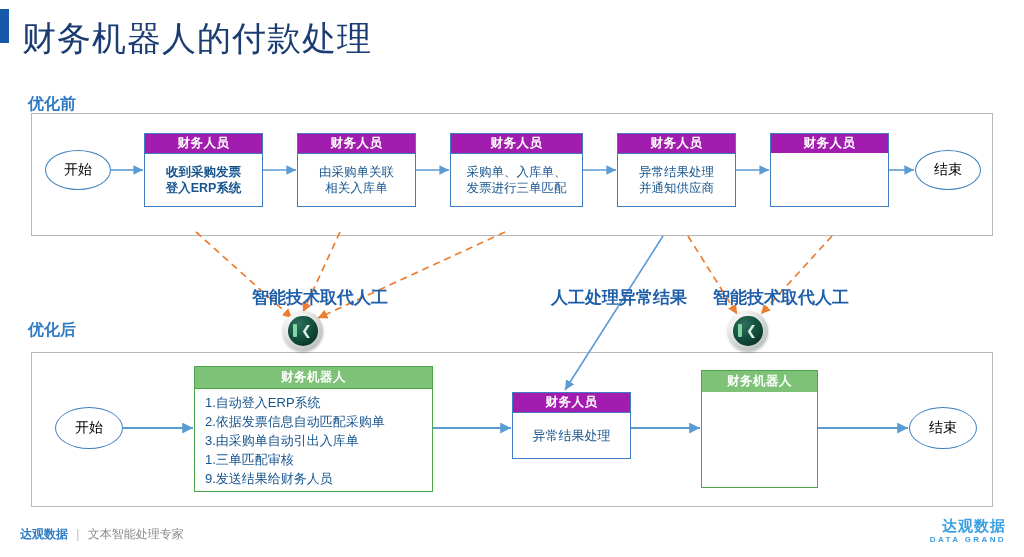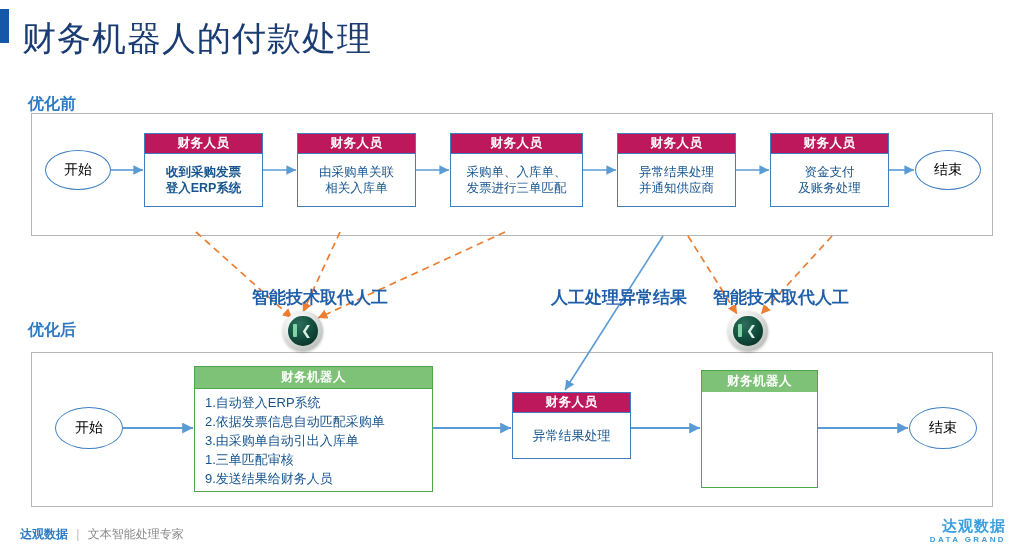--- a/index.html
+++ b/index.html
@@ -43,21 +43,21 @@
     box-sizing:border-box;width:100%;
     font-size:12.5px;font-weight:700;color:#ffffff;text-align:center;
     line-height:19px;height:19px;letter-spacing:.5px;
   }
   .pbox .body{
     box-sizing:border-box;width:100%;
     display:flex;flex-direction:column;justify-content:center;
     font-size:12.5px;color:#17558f;line-height:16px;
   }
   .pbox.blue{border:1.2px solid #3f7fc1;}
-  .pbox.blue .hdr{background:#be185d;}
+  .pbox.blue .hdr{background:#a21caf;}
   .pbox.blue .body{border-top:1.2px solid #3f7fc1;align-items:center;text-align:center;}
   .pbox.green{border:1.4px solid #4ca64c;}
   .pbox.green .hdr{background:#7dc276;height:21px;line-height:21px;}
   .pbox.green .body{
     border-top:1.4px solid #4ca64c;align-items:flex-start;text-align:left;
     padding-left:10px;line-height:19px;font-size:13px;
   }
   .pbox .body div{white-space:nowrap;}
   
   .annot{
@@ -169,24 +169,20 @@
 <div class="pbox blue" style="left:617px;top:133px;width:119px;height:74px;">
   <div class="hdr">财务人员</div>
   <div class="body" style="height:53px;">
     <div>异常结果处理</div>
     <div>并通知供应商</div>
   </div>
 </div>
 
 <div class="pbox blue" style="left:770px;top:133px;width:119px;height:74px;">
   <div class="hdr">财务人员</div>
-  <div class="body" style="height:53px;">
-    <div>资金支付</div>
-    <div>及账务处理</div>
-  </div>
 </div>
 
 <div class="terminator" style="left:915px;top:150px;width:66px;height:40px;">结束</div>
 
 <div class="annot" id="annot-left" style="left:252px;top:286px;">智能技术取代人工</div>
 <div class="annot" id="annot-mid" style="left:551px;top:286px;">人工处理异常结果</div>
 <div class="annot" id="annot-right" style="left:713px;top:286px;">智能技术取代人工</div>
 
 <div class="robot" style="left:283px;top:311px;">
   <div class="inner"></div>

